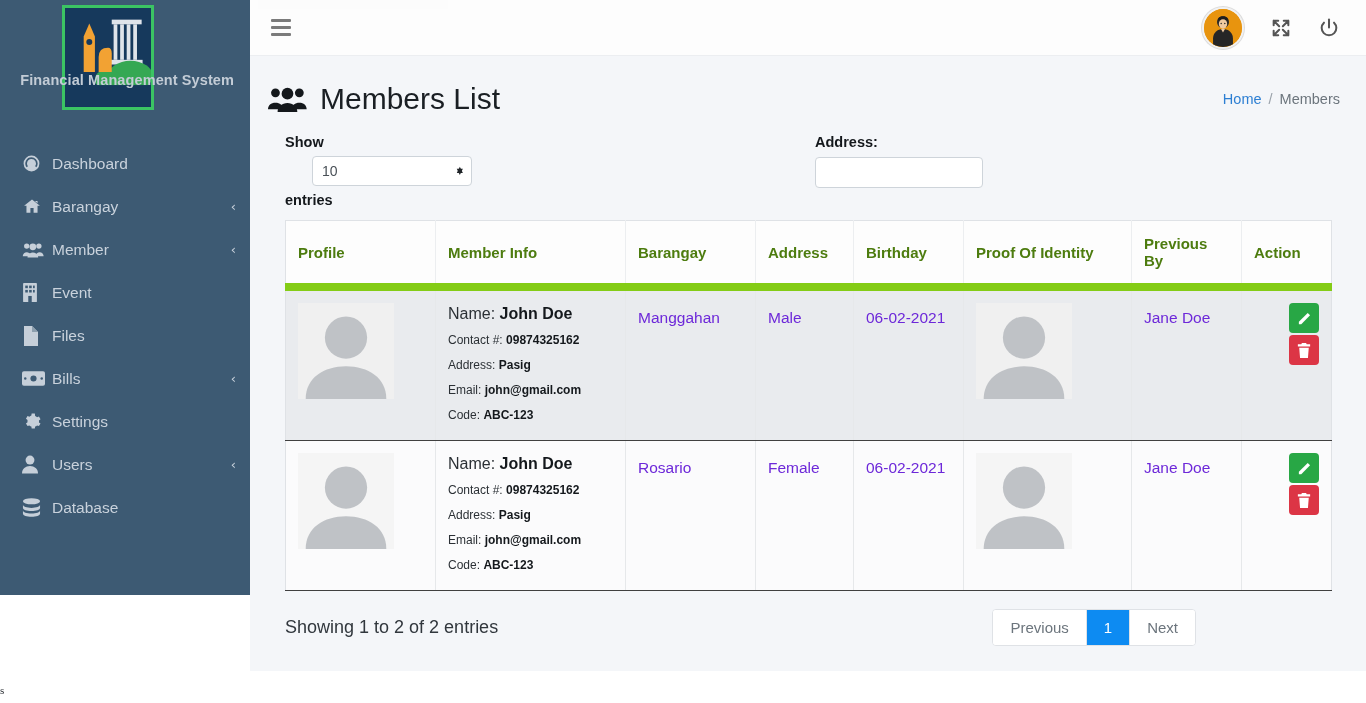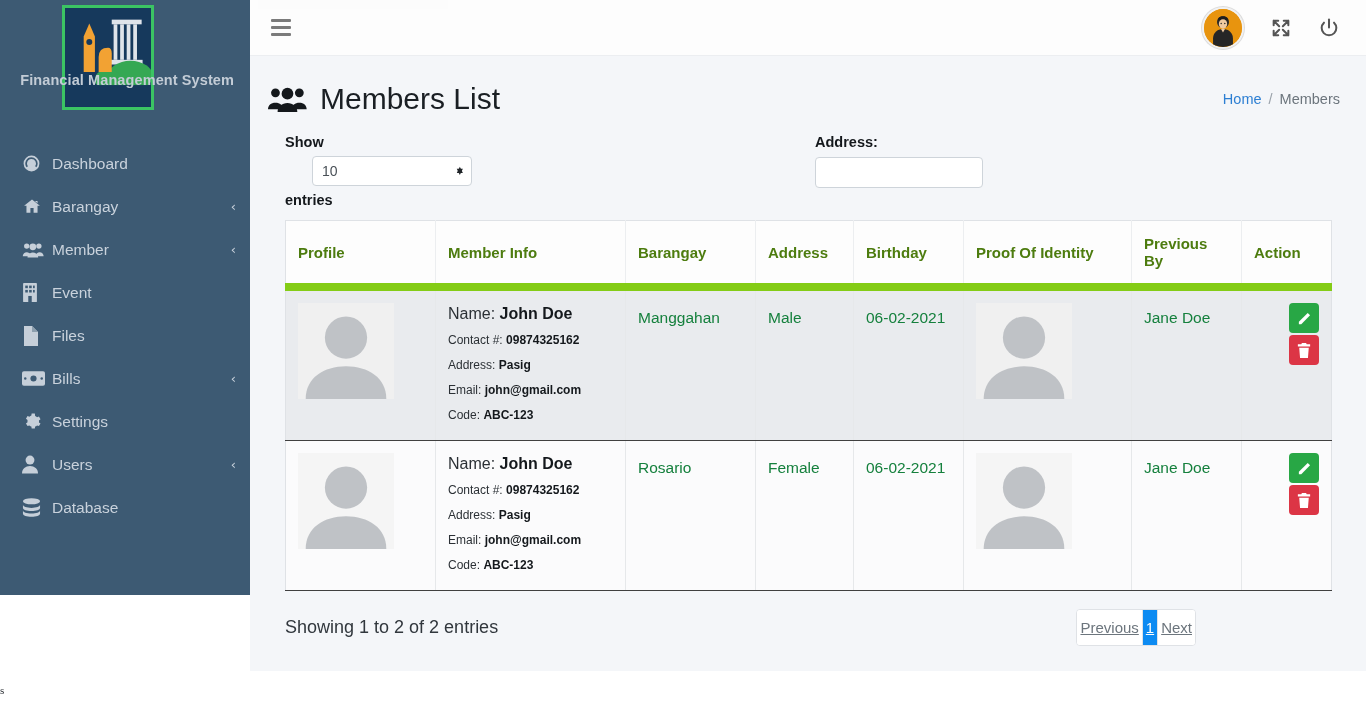--- a/index.html
+++ b/index.html
@@ -204,21 +204,21 @@
   }
   .thumb svg { display: block; width: 100%; height: 100%; }
 
   .info-line {
     font-size: 12px; color: #2b3035; line-height: 25px;
     white-space: nowrap;
   }
   .info-line.first { font-size: 16px; line-height: 22px; margin-bottom: 3px; }
   .info-line b { font-weight: bold; color: #14181c; }
 
-  .cell-plain { font-size: 15.5px; color: #15803d; padding-top: 6px; }
+  .cell-plain { font-size: 15.5px; color: #6d28d9; padding-top: 6px; }
 
   .act-btn {
     display: flex; align-items: center; justify-content: center;
     width: 30px; height: 30px;
     border: none; border-radius: 4px;
     cursor: pointer; padding: 0;
   }
   .act-edit { background: #28a745; }
   .act-del { background: #dc3545; margin-top: 2px; }
   .act-btn svg { display: block; fill: #fff; }
@@ -231,24 +231,23 @@
   }
   .showing {
     font-size: 18px; color: #31373d;
   }
   .pager {
     margin-left: auto; margin-right: 135px;
     display: flex; border: 1px solid #dfe2e6; border-radius: 4px;
     overflow: hidden; background: #fff;
   }
   .pg {
-    padding: 9px 3px; font-size: 15px; color: #6c757d;
+    padding: 9px 17px; font-size: 15px; color: #6c757d;
     background: #fff; cursor: pointer;
     border-right: 1px solid #dfe2e6;
-    text-decoration: underline;
   }
   .pg:last-child { border-right: none; }
   .pg.active { background: #0d8bf2; color: #fff; }
 
   .corner-text {
     position: absolute; left: 0; top: 684px;
     font-size: 11px; color: #2b3035;
     font-family: "Liberation Serif", serif;
   }
 </style>

